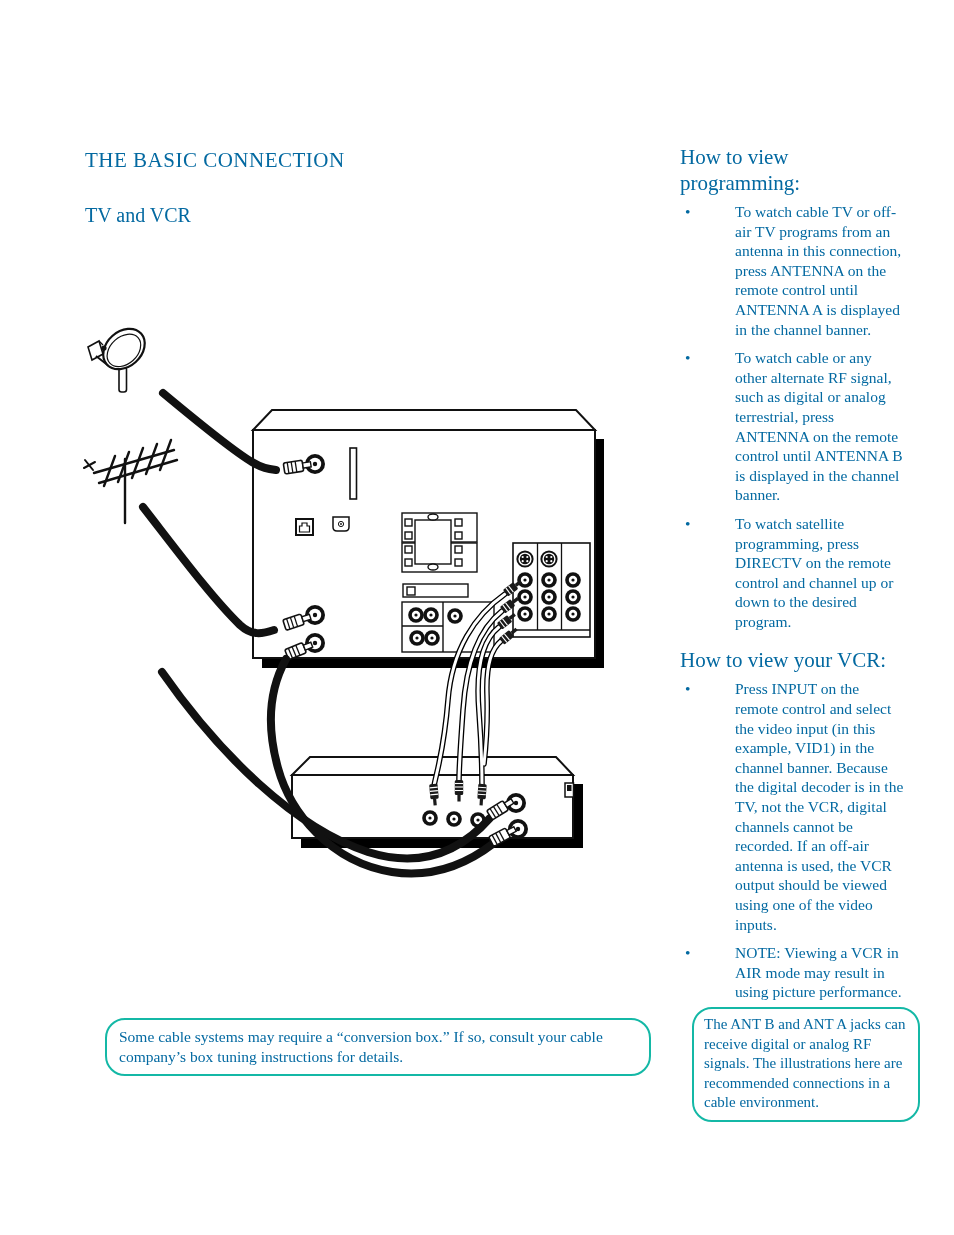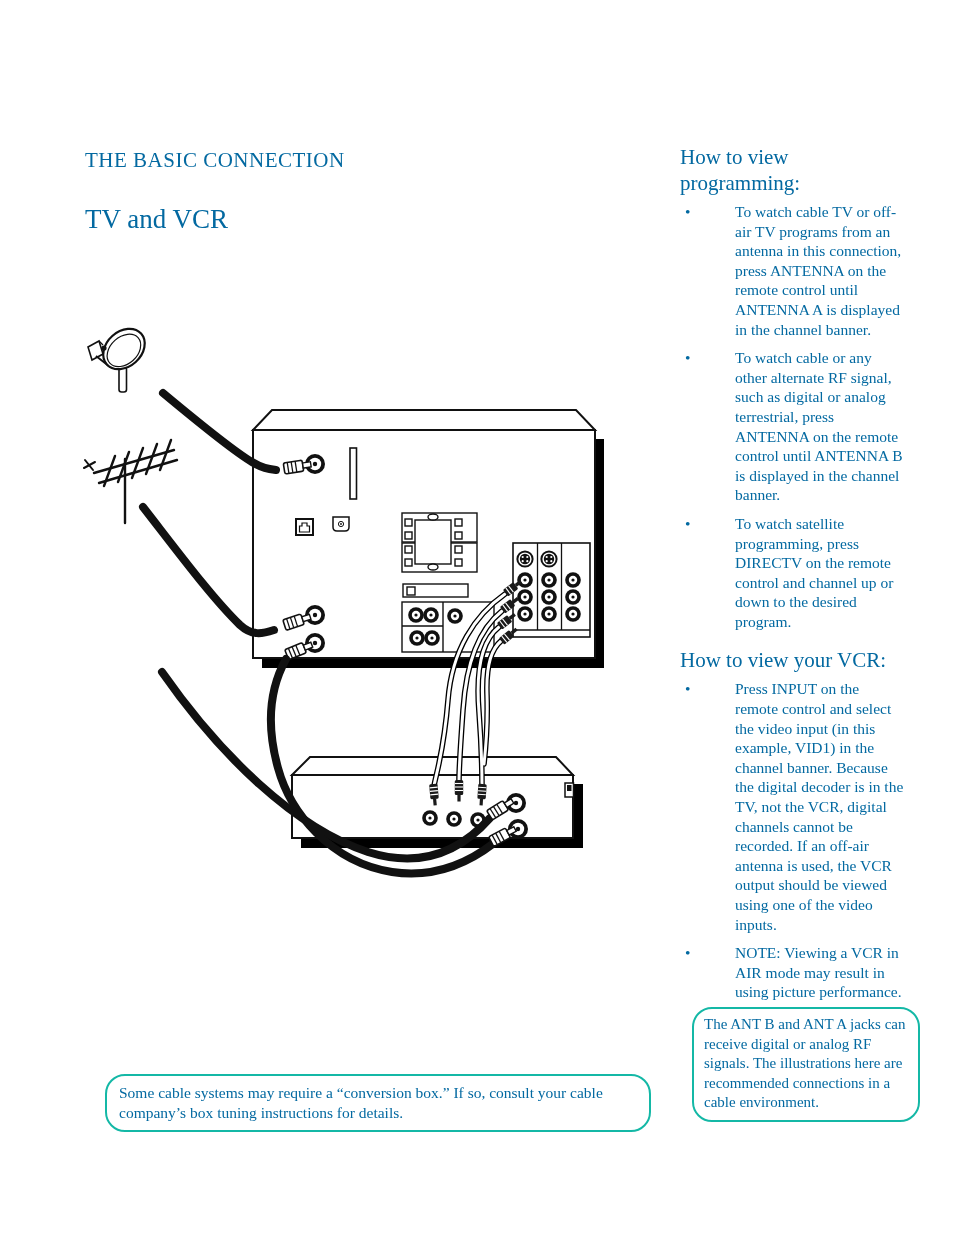--- a/index.html
+++ b/index.html
@@ -1,34 +1,34 @@
 <!DOCTYPE html>
 <html><head>
 <meta charset="utf-8">
 <style>
   html,body{margin:0;padding:0;background:#e8e8e8;}
   .page{
     position:relative;width:954px;height:1235px;background:#ffffff;
     font-family:"Liberation Serif", serif;color:#0369a1;overflow:hidden;margin:0 auto;
   }
   .title{position:absolute;left:85px;top:148px;font-size:21px;letter-spacing:.5px;}
-  .subtitle{position:absolute;left:85px;top:204px;font-size:27px;}
+  .subtitle{position:absolute;left:85px;top:204px;font-size:20px;}
   .rcol{position:absolute;left:680px;top:144px;width:224px;}
   .rcol h3{font-size:21px;line-height:26px;font-weight:normal;margin:0 0 6px 0;}
   .rcol h3.second{margin-top:16px;}
   .rcol ul{list-style:none;margin:0 0 4px 0;padding:0;}
   .rcol li{display:flex;margin:0 0 9px 0;font-size:15.5px;line-height:19.6px;}
   .rcol li .dot{width:27px;flex:0 0 27px;padding-left:5px;box-sizing:border-box;}
   .rcol li .btxt{flex:1;margin-left:28px;}
   .notebox{
     position:absolute;border:2px solid #14b8a6;border-radius:20px;
     font-size:15px;line-height:19.5px;background:#fff;box-sizing:border-box;margin-left:48px;
   }
   .notebox.right{left:644px;top:1007px;width:228px;padding:6px 9px 7px 10px;}
-  .notebox.bottom{left:57px;top:1074px;width:546px;padding:7px 12px 8px 12px;font-size:15.5px;}
+  .notebox.bottom{left:57px;top:1018px;width:546px;padding:7px 12px 8px 12px;font-size:15.5px;}
   svg.diagram{position:absolute;left:0;top:0;}
   .k{fill:none;stroke:#111;}
 </style>
 </head>
 <body>
 
 <div class="page">
 
   <div class="title">THE BASIC CONNECTION</div>
   <div class="subtitle">TV and VCR</div>

